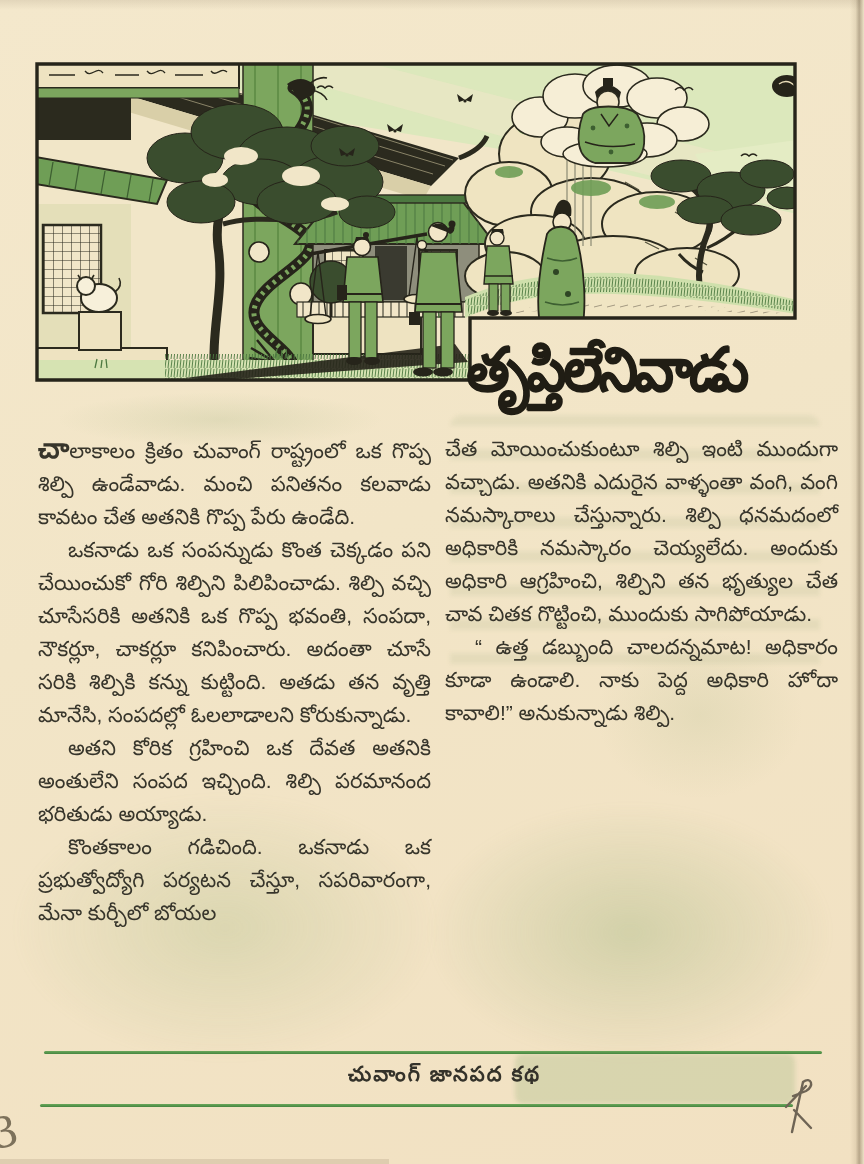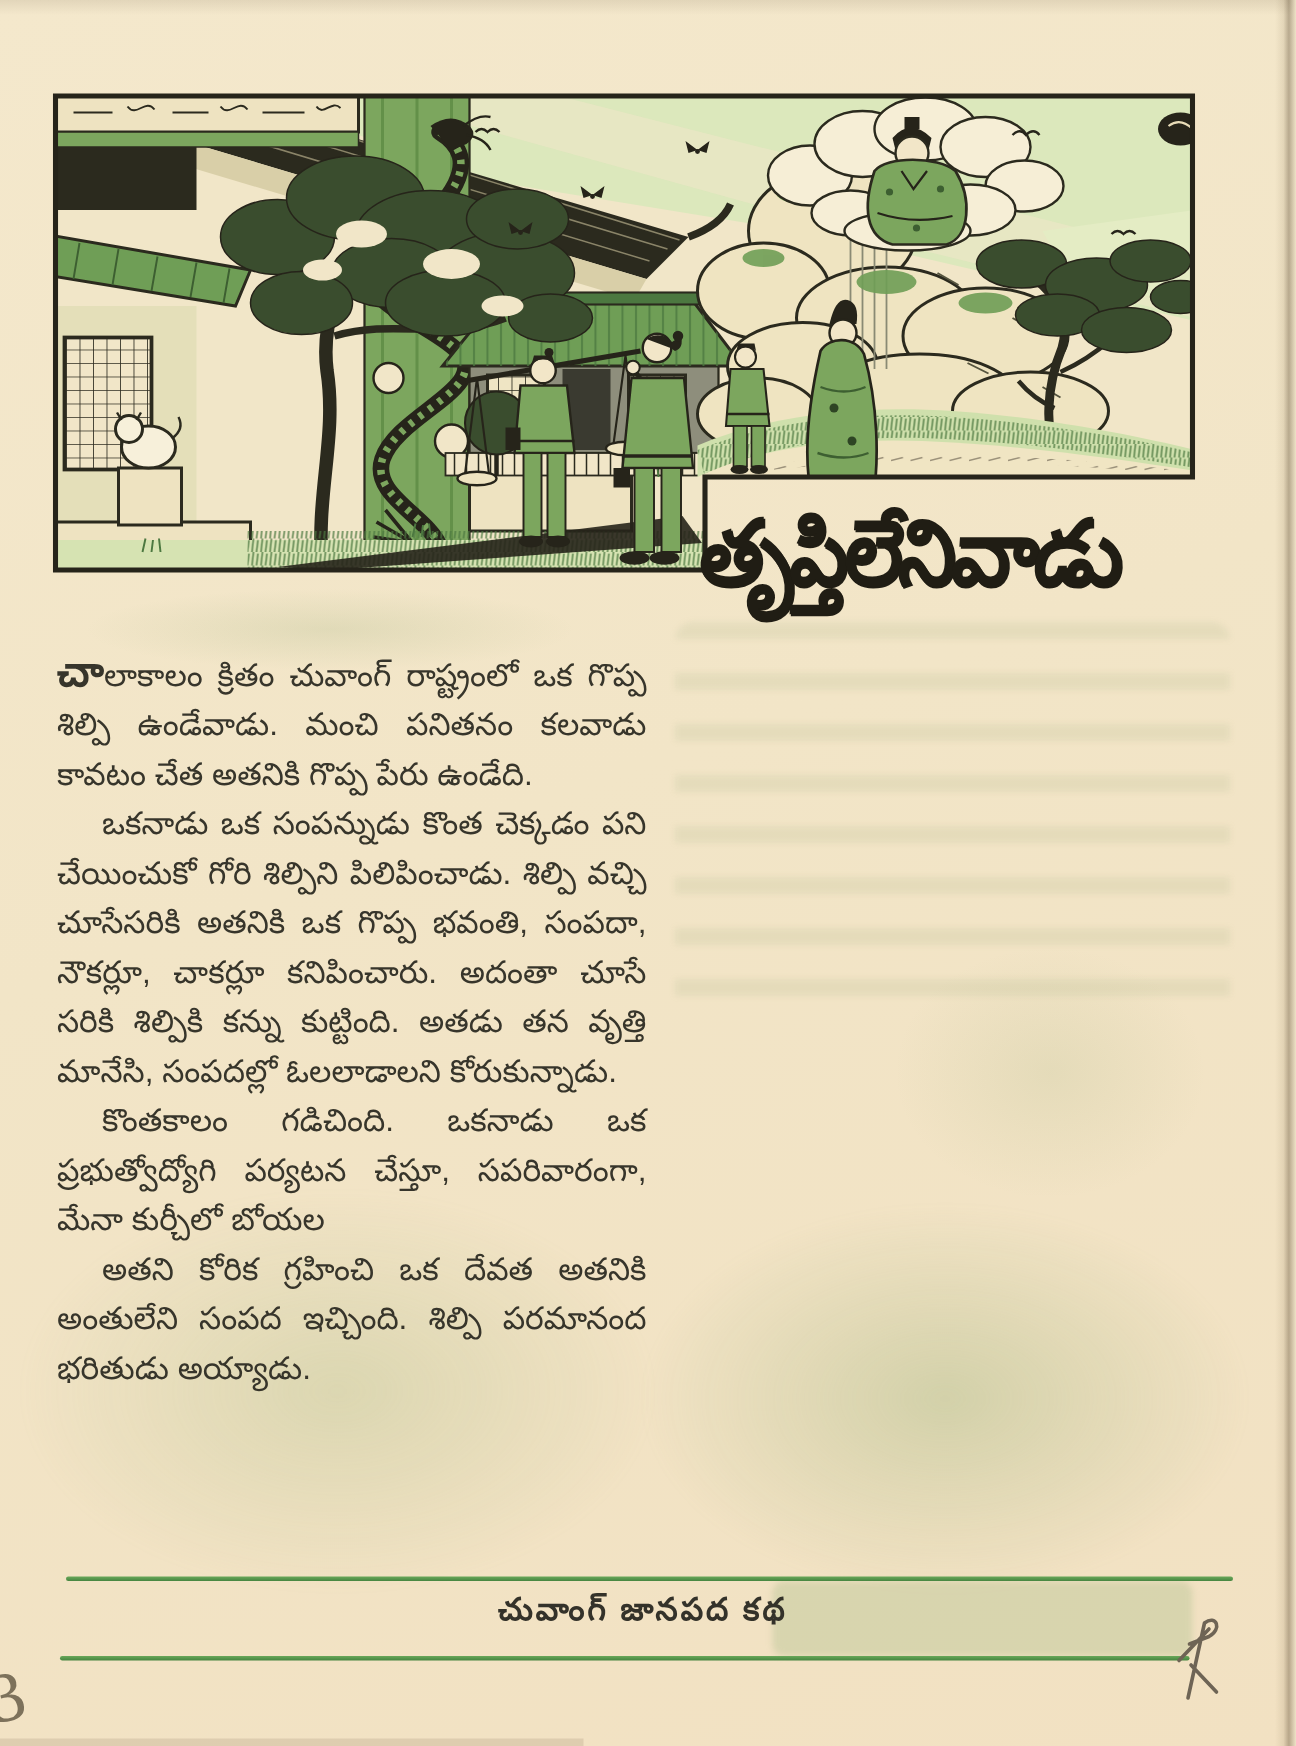--- a/index.html
+++ b/index.html
@@ -30,21 +30,21 @@
 
   .columns{position:absolute;left:38px;top:432px;width:800px;display:flex;gap:14px;}
   .col{width:393px;font-size:21px;line-height:33px;color:#37352b;text-align:justify;}
   .col p{margin:0;padding:0;text-indent:30px;}
   .col p.flush{text-indent:0;}
   .col-left p:first-child::first-letter{font-size:135%;font-weight:bold;}
 
   .rule{position:absolute;height:3px;background:linear-gradient(to bottom,#6aa85a,#468540);border-radius:2px;}
   .rule-top{left:44px;top:1051px;width:778px;}
   .rule-bottom{left:40px;top:1104px;width:753px;}
-  .footer-caption{position:absolute;left:332px;top:1062px;font-size:21px;font-weight:bold;
+  .footer-caption{position:absolute;left:348px;top:1062px;font-size:21px;font-weight:bold;
      color:#34322a;letter-spacing:2px;}
 
   .mark3{position:absolute;left:-9px;top:1108px;font-size:42px;color:rgba(112,101,80,.9);
      transform:rotate(-14deg);font-family:"DejaVu Serif",serif;}
   .monogram{position:absolute;left:782px;top:1074px;}
 </style>
 </head>
 <body>
 
 <div class="page">
@@ -327,24 +327,26 @@
 
     <path d="M2,2 H760 V256 H435 V318 H2 Z" fill="none" stroke="#26241a" stroke-width="3.4"></path>
   </svg>
 
   <div class="title">తృప్తిలేనివాడు</div>
 
   <div class="columns">
     <div class="col col-left">
       <p class="flush">చాలాకాలం క్రితం చువాంగ్ రాష్ట్రంలో ఒక గొప్ప శిల్పి ఉండేవాడు. మంచి పనితనం కలవాడు కావటం చేత అతనికి గొప్ప పేరు ఉండేది.</p>
       <p>ఒకనాడు ఒక సంపన్నుడు కొంత చెక్కడం పని చేయించుకో గోరి శిల్పిని పిలిపించాడు. శిల్పి వచ్చి చూసేసరికి అతనికి ఒక గొప్ప భవంతి, సంపదా, నౌకర్లూ, చాకర్లూ కనిపించారు. అదంతా చూసే సరికి శిల్పికి కన్ను కుట్టింది. అతడు తన వృత్తి మానేసి, సంపదల్లో ఓలలాడాలని కోరుకున్నాడు.</p>
+      <p>అతని కోరిక గ్రహించి ఒక దేవత అతనికి అంతులేని సంపద ఇచ్చింది. శిల్పి పరమానంద భరితుడు అయ్యాడు.</p>
       <p>కొంతకాలం గడిచింది. ఒకనాడు ఒక ప్రభుత్వోద్యోగి పర్యటన చేస్తూ, సపరివారంగా, మేనా కుర్చీలో బోయల</p>
-      <p>అతని కోరిక గ్రహించి ఒక దేవత అతనికి అంతులేని సంపద ఇచ్చింది. శిల్పి పరమానంద భరితుడు అయ్యాడు.</p>
     </div>
     <div class="col col-right">
+      <p class="flush">చేత మోయించుకుంటూ శిల్పి ఇంటి ముందుగా వచ్చాడు. అతనికి ఎదురైన వాళ్ళంతా వంగి, వంగి నమస్కారాలు చేస్తున్నారు. శిల్పి ధనమదంలో అధికారికి నమస్కారం చెయ్యలేదు. అందుకు అధికారి ఆగ్రహించి, శిల్పిని తన భృత్యుల చేత చావ చితక గొట్టించి, ముందుకు సాగిపోయాడు.</p>
+      <p>“ ఉత్త డబ్బుంది చాలదన్నమాట! అధికారం కూడా ఉండాలి. నాకు పెద్ద అధికారి హోదా కావాలి!” అనుకున్నాడు శిల్పి.</p>
     </div>
   </div>
 
   <div class="rule rule-top"></div>
   <div class="footer-caption">చువాంగ్ జానపద కథ</div>
   <div class="rule rule-bottom"></div>
 
   <div class="mark3">3</div>
   <svg class="monogram" width="34" height="62" viewBox="0 0 34 62">
     <path d="M10,58 L21,8 M21,8 C29,2 33,12 24,17 L11,22 M12,36 L29,54 M4,33 L24,12" stroke="#6e6455" stroke-width="2.4" fill="none" stroke-linecap="round"></path>

